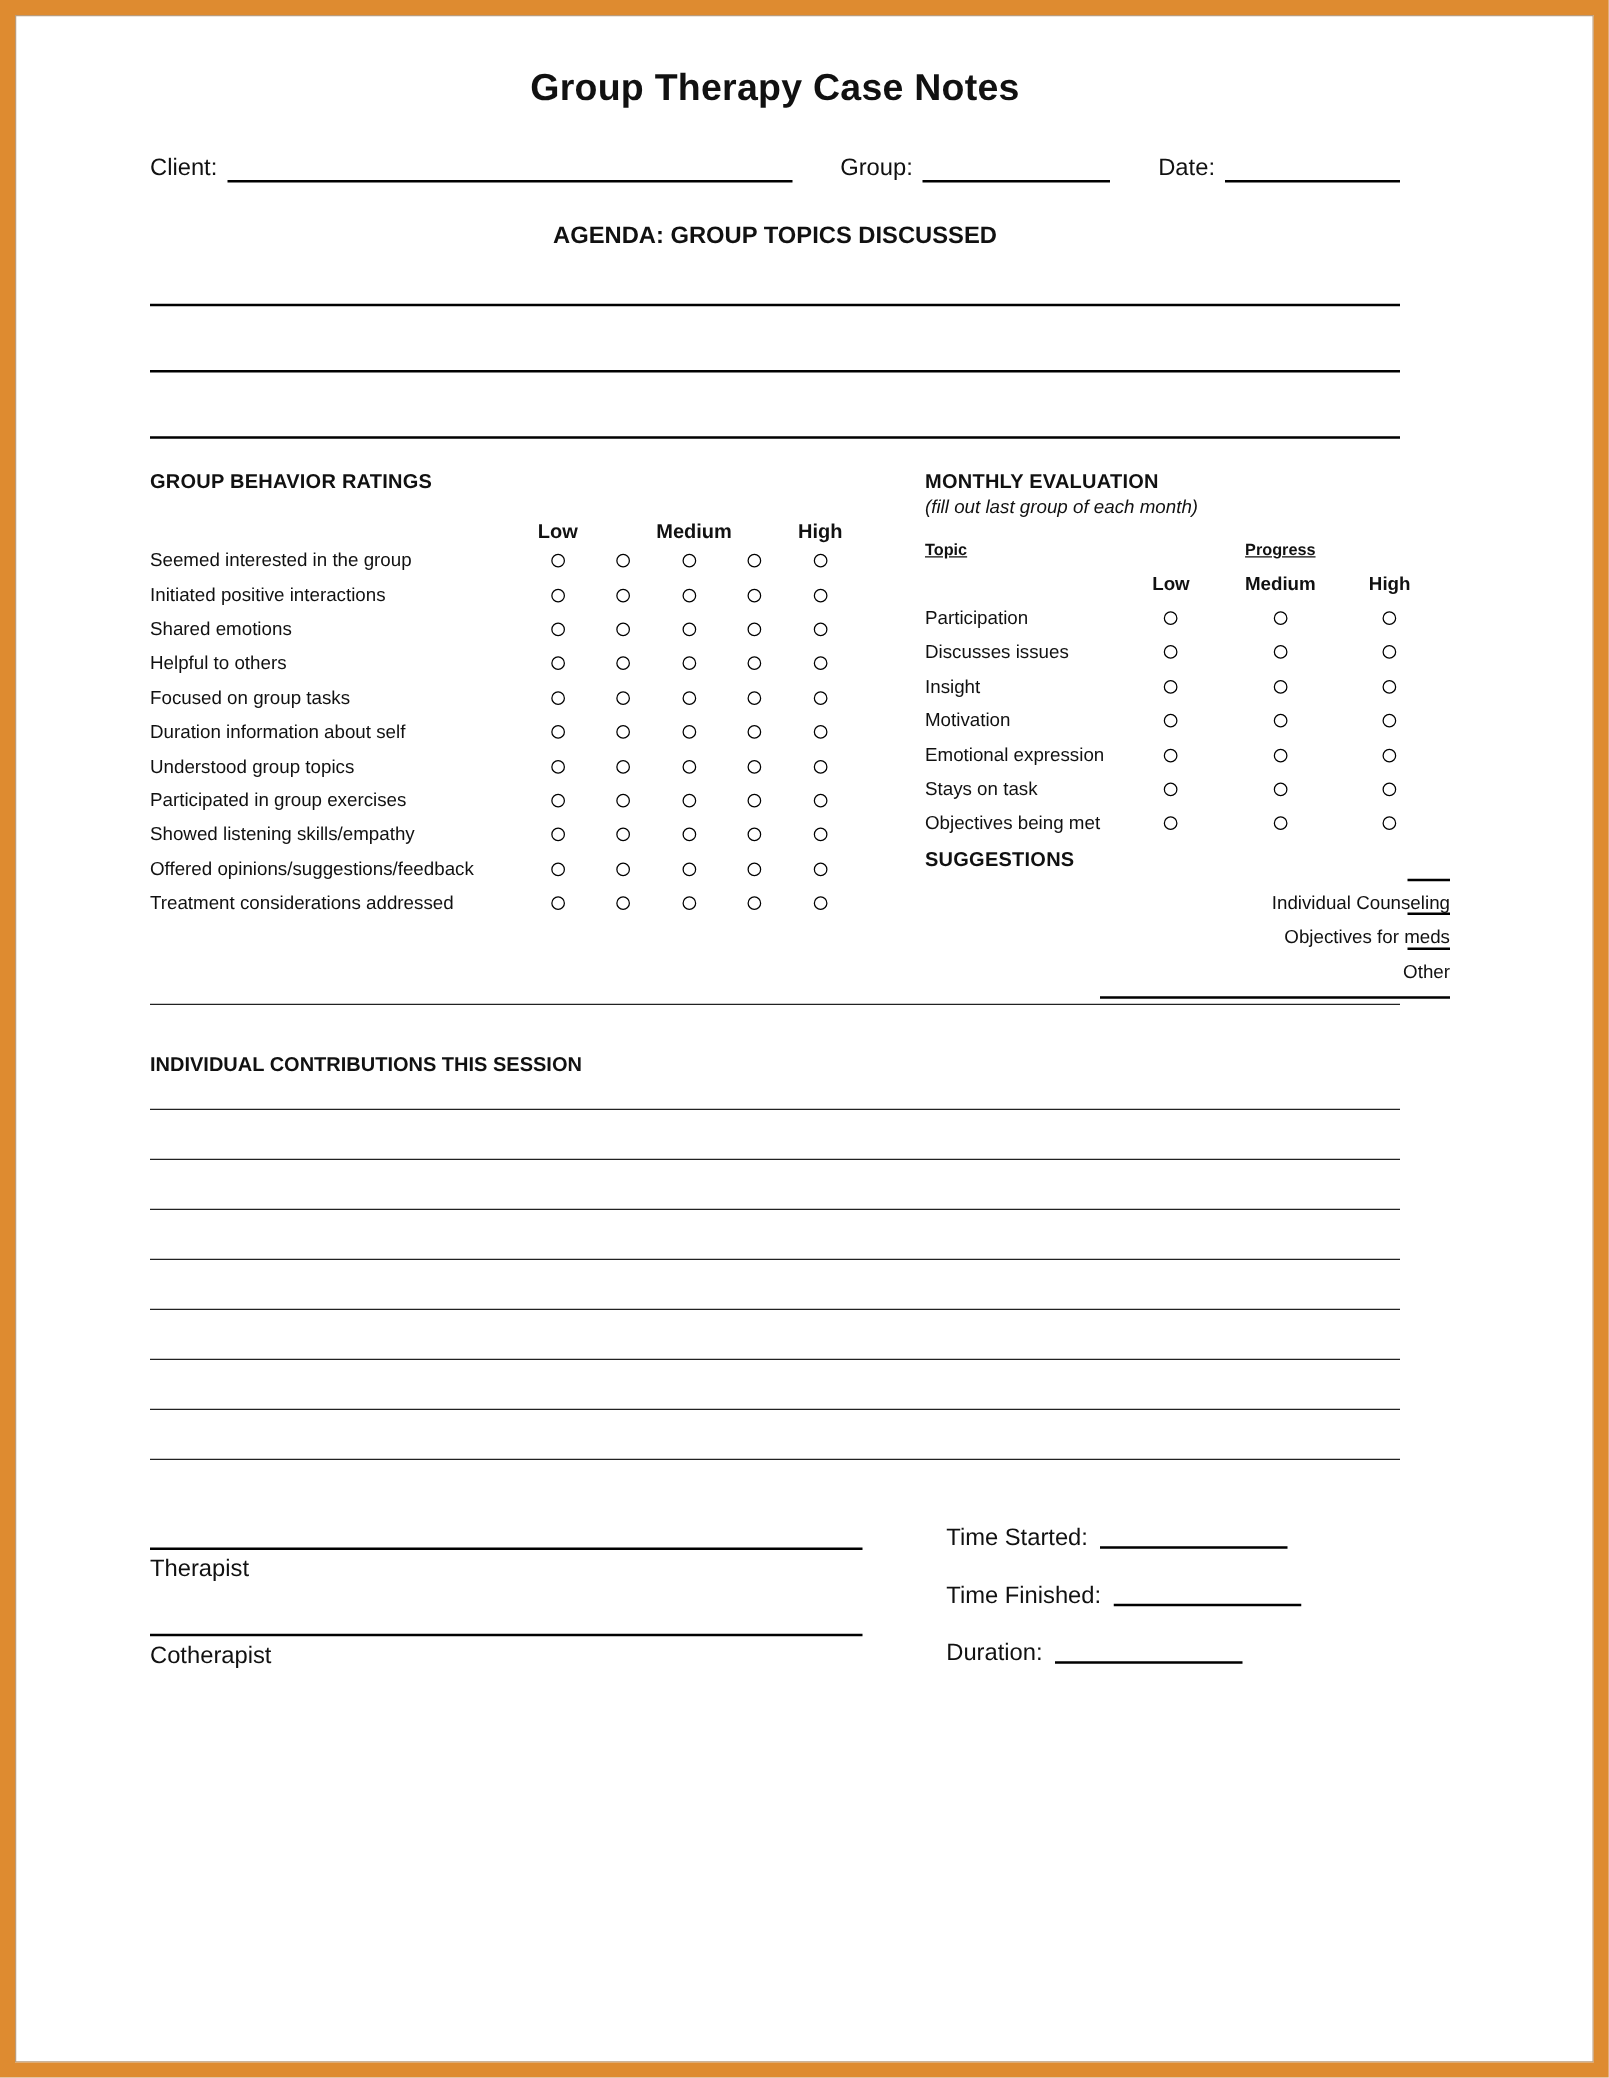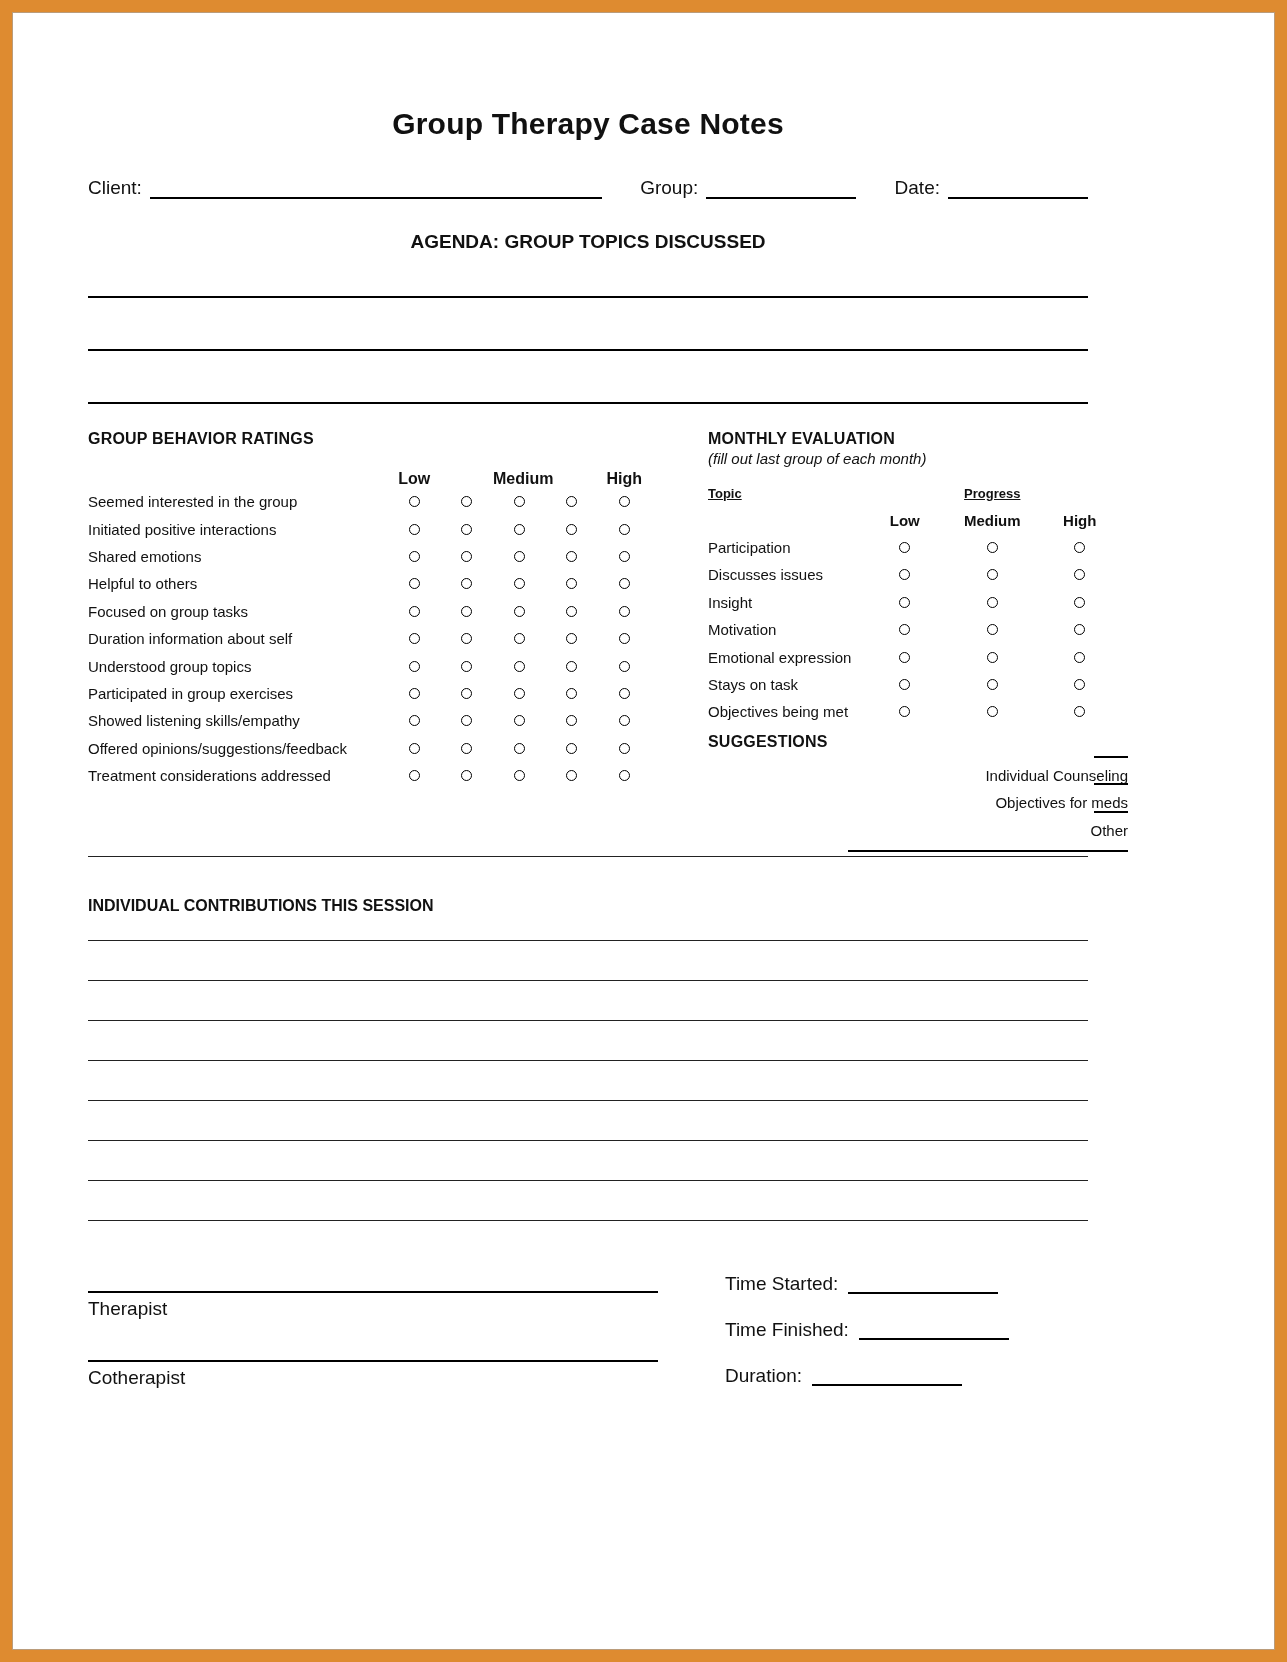--- a/index.html
+++ b/index.html
@@ -12,22 +12,22 @@
   .page {
     width: 1287px;
     min-height: 1662px;
     background: #fff;
     border: 12px solid #de8b30;
     box-shadow: inset 0 0 0 1px rgba(130, 75, 15, 0.55), 0 0 0 1px rgba(130, 75, 15, 0.55);
     position: relative;
   }
   .content {
     width: 1000px;
-    margin-left: 76px;
-    padding-top: 95px;
+    margin-left: 108px;
+    padding-top: 42px;
   }
   .title {
     font-size: 30px;
     font-weight: bold;
     text-align: center;
     letter-spacing: 0.2px;
   }
   
   .client-row {
     margin-top: 36px;
@@ -94,21 +94,21 @@
   .contrib-h { margin-top: 40px; font-size: 16px; font-weight: bold; }
   .cline { height: 40px; border-bottom: 1.5px solid #222; }
   .cline.first { height: 26px; }
 
   .footer { display: flex; margin-top: 20px; padding-bottom: 60px; }
   .fleft { width: 570px; flex: none; font-size: 19px; }
   .sigline { border-bottom: 2px solid #000; height: 52px; }
   .sigline.second { height: 42px; }
   .siglabel { margin-top: 5px; font-size: 19px; }
   .fright { margin-left: 67px; padding-top: 32px; font-size: 19px; }
-  .trow { display: flex; align-items: center; gap: 10px; margin-bottom: 24px; white-space: nowrap; }
+  .trow { display: flex; align-items: flex-start; gap: 10px; margin-bottom: 24px; white-space: nowrap; }
   .tblank { width: 150px; }
 </style>
 </head>
 <body>
 
 <div class="page">
   <div class="content">
 
     <h1 class="title">Group Therapy Case Notes</h1>
 

